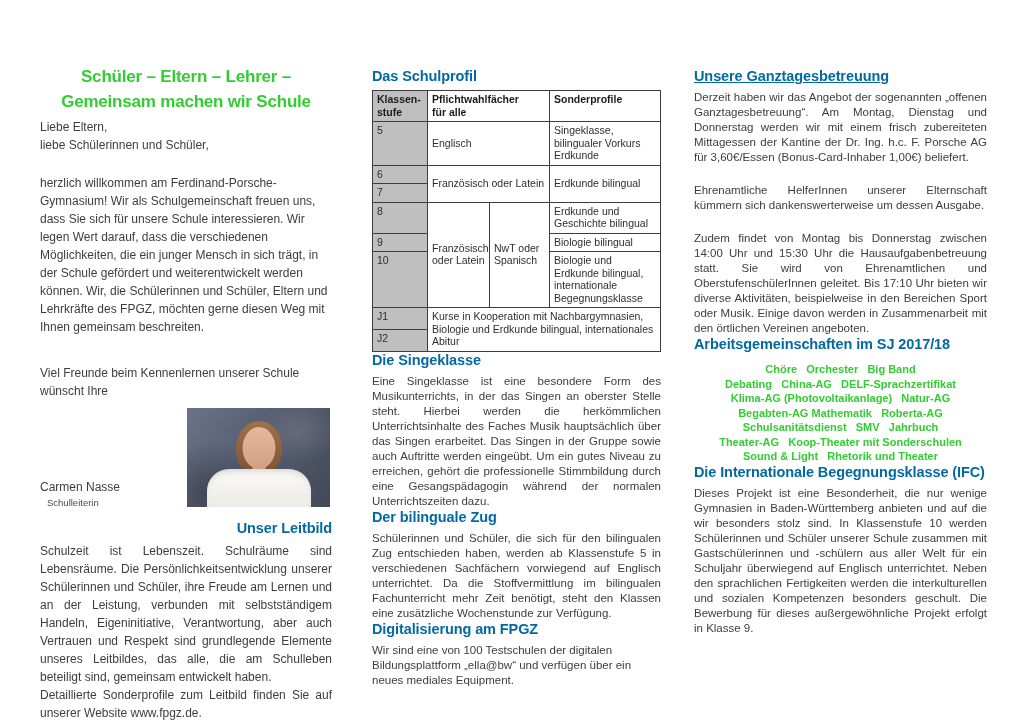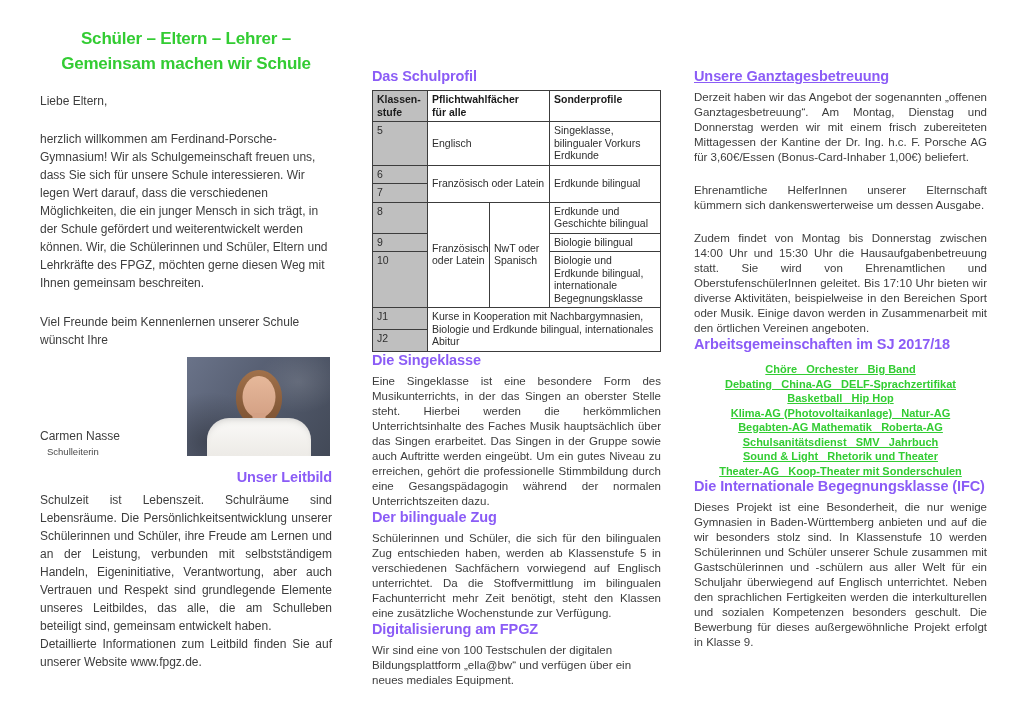--- a/index.html
+++ b/index.html
@@ -7,34 +7,34 @@
     position:relative; width:1024px; height:723px; overflow:hidden;
     background:#ffffff; color:#3d3d3d;
     font-family:"Liberation Sans","DejaVu Sans",sans-serif;
   }
   .col { position:absolute; top:0; }
   #col-left  { left:40px;  width:292px; }
   #col-mid   { left:372px; width:289px; }
   #col-right { left:694px; width:293px; }
 
   .doc-title {
-    margin:26px 0 0 0; text-align:center; font-weight:700;
+    margin:64px 0 0 0; text-align:center; font-weight:700;
     font-size:17px; line-height:25px; color:#33cc33; letter-spacing:-0.2px;
   }
-  .salutation { margin-top:16px; font-size:12px; line-height:18px; }
+  .salutation { margin-top:4px; font-size:12px; line-height:18px; }
   .body-lg { font-size:12px; line-height:18px; margin:0; }
   .body-sm { font-size:11.5px; line-height:15px; margin:0; }
   .just { text-align:justify; }
   .prewrap { white-space:pre-line; }
   h2.section {
-    font-size:14.5px; line-height:17px; font-weight:700; color:#8b5cf6;
+    font-size:14.5px; line-height:17px; font-weight:700; color:#0369a1;
     margin:0 0 5px 0; letter-spacing:-0.1px;
   }
   .mt-intro { margin-top:20px; }
-  .mt-close { margin-top:21px; }
+  .mt-close { margin-top:28px; }
 
   
   .sig-block { position:relative; height:102px; margin-top:8px; }
   .photo {
     position:absolute; right:2px; top:0; width:143px; height:99px; overflow:hidden;
     background:
       radial-gradient(ellipse 60px 45px at 78% 25%, rgba(255,255,255,0.12), transparent 70%),
       radial-gradient(ellipse 90px 70px at 15% 85%, rgba(0,0,0,0.28), transparent 70%),
       linear-gradient(125deg,#6a7389 0%,#555d70 45%,#424957 100%);
   }
@@ -72,61 +72,62 @@
   }
   table.profile th { font-weight:700; color:#1b1b1b; }
   .shade { background:#bfbfbf; }
   .vmid  { vertical-align:middle !important; }
   .jcell { text-align:center; }
 
   
   .ag-list { margin-top:9px; }
   .ag-line {
     text-align:center; color:#33cc33; font-weight:700;
-    font-size:11px; line-height:14.5px; white-space:pre-wrap;text-decoration:underline;
+    font-size:11px; line-height:14.5px; white-space:pre-wrap;
   }
 
   .sect-gap    { margin-top:13px; }
   .sect-gap-lg { margin-top:16px; }
   .p-gap { margin-top:18px; }
 </style>
 </head>
 <body>
 
 <div id="page">
 
   <div class="col" id="col-left">
     <div class="doc-title">
       <div>Schüler – Eltern – Lehrer –</div>
       <div>Gemeinsam machen wir Schule</div>
     </div>
 
     <div class="salutation">
       <div>Liebe Eltern,</div>
+      <div>liebe Schülerinnen und Schüler,</div>
     </div>
 
     <p class="body-lg mt-intro">herzlich willkommen am Ferdinand-Porsche-Gymnasium! Wir als Schulgemeinschaft freuen uns, dass Sie sich für unsere Schule interessieren. Wir legen Wert darauf, dass die verschiedenen Möglichkeiten, die ein junger Mensch in sich trägt, in der Schule gefördert und weiterentwickelt werden können. Wir, die Schülerinnen und Schüler, Eltern und Lehrkräfte des FPGZ, möchten gerne diesen Weg mit Ihnen gemeinsam beschreiten.</p>
 
     <p class="body-lg mt-close prewrap">Viel Freunde beim Kennenlernen unserer Schule
 wünscht Ihre</p>
 
     <div class="sig-block">
       <div class="photo">
         <div class="hair"></div>
         <div class="head"></div>
         <div class="neck"></div>
         <div class="shirt"></div>
       </div>
       <div class="sig-name">Carmen Nasse</div>
       <div class="sig-role">Schulleiterin</div>
     </div>
 
     <h2 class="section" style="margin-top:10px;text-align:right;">Unser Leitbild</h2>
     <p class="body-lg just">Schulzeit ist Lebenszeit. Schulräume sind Lebensräume. Die Persönlichkeitsentwicklung unserer Schülerinnen und Schüler, ihre Freude am Lernen und an der Leistung, verbunden mit selbstständigem Handeln, Eigeninitiative, Verantwortung, aber auch Vertrauen und Respekt sind grundlegende Elemente unseres Leitbildes, das alle, die am Schulleben beteiligt sind, gemeinsam entwickelt haben.</p>
-    <p class="body-lg just">Detaillierte Informationen zum Leitbild finden Sie auf unserer Website www.fpgz.de.</p>
+    <p class="body-lg just">Detaillierte Sonderprofile zum Leitbild finden Sie auf unserer Website www.fpgz.de.</p>
   </div>
 
   <div class="col" id="col-mid">
     <h2 class="section" style="margin-top:68px;">Das Schulprofil</h2>
 
     <table class="profile">
       <colgroup>
         <col style="width:55px">
           <col style="width:62px">
           <col style="width:60px">
@@ -190,25 +191,24 @@
   <div class="col" id="col-right">
     <h2 class="section" style="margin-top:68px;text-decoration:underline;">Unsere Ganztagesbetreuung</h2>
     <p class="body-sm just">Derzeit haben wir das Angebot der sogenannten „offenen Ganztagesbetreuung“. Am Montag, Dienstag und Donnerstag werden wir mit einem frisch zubereiteten Mittagessen der Kantine der Dr. Ing. h.c. F. Porsche AG für 3,60€/Essen (Bonus-Card-Inhaber 1,00€) beliefert.</p>
     <p class="body-sm just p-gap">Ehrenamtliche HelferInnen unserer Elternschaft kümmern sich dankenswerterweise um dessen Ausgabe.</p>
     <p class="body-sm just p-gap">Zudem findet von Montag bis Donnerstag zwischen 14:00 Uhr und 15:30 Uhr die Hausaufgabenbetreuung statt. Sie wird von Ehrenamtlichen und OberstufenschülerInnen geleitet. Bis 17:10 Uhr bieten wir diverse Aktivitäten, beispielweise in den Bereichen Sport oder Musik. Einige davon werden in Zusammenarbeit mit den örtlichen Vereinen angeboten.</p>
 
     <h2 class="section sect-gap">Arbeitsgemeinschaften im SJ 2017/18</h2>
     <div class="ag-list">
       <div class="ag-line">Chöre   Orchester   Big Band</div>
       <div class="ag-line">Debating   China-AG   DELF-Sprachzertifikat</div>
-      <div class="ag-line">Basketball   Hip Hop</div>
       <div class="ag-line">Klima-AG (Photovoltaikanlage)   Natur-AG</div>
       <div class="ag-line">Begabten-AG Mathematik   Roberta-AG</div>
       <div class="ag-line">Schulsanitätsdienst   SMV   Jahrbuch</div>
+      <div class="ag-line">Theater-AG   Koop-Theater mit Sonderschulen</div>
       <div class="ag-line">Sound &amp; Light   Rhetorik und Theater</div>
-      <div class="ag-line">Theater-AG   Koop-Theater mit Sonderschulen</div>
     </div>
 
     <h2 class="section sect-gap-lg">Die Internationale Begegnungsklasse (IFC)</h2>
     <p class="body-sm just">Dieses Projekt ist eine Besonderheit, die nur wenige Gymnasien in Baden-Württemberg anbieten und auf die wir besonders stolz sind. In Klassenstufe 10 werden Schülerinnen und Schüler unserer Schule zusammen mit Gastschülerinnen und -schülern aus aller Welt für ein Schuljahr überwiegend auf Englisch unterrichtet. Neben den sprachlichen Fertigkeiten werden die interkulturellen und sozialen Kompetenzen besonders geschult. Die Bewerbung für dieses außergewöhnliche Projekt erfolgt in Klasse 9.</p>
   </div>
 
 </div>
 
 </body></html>

